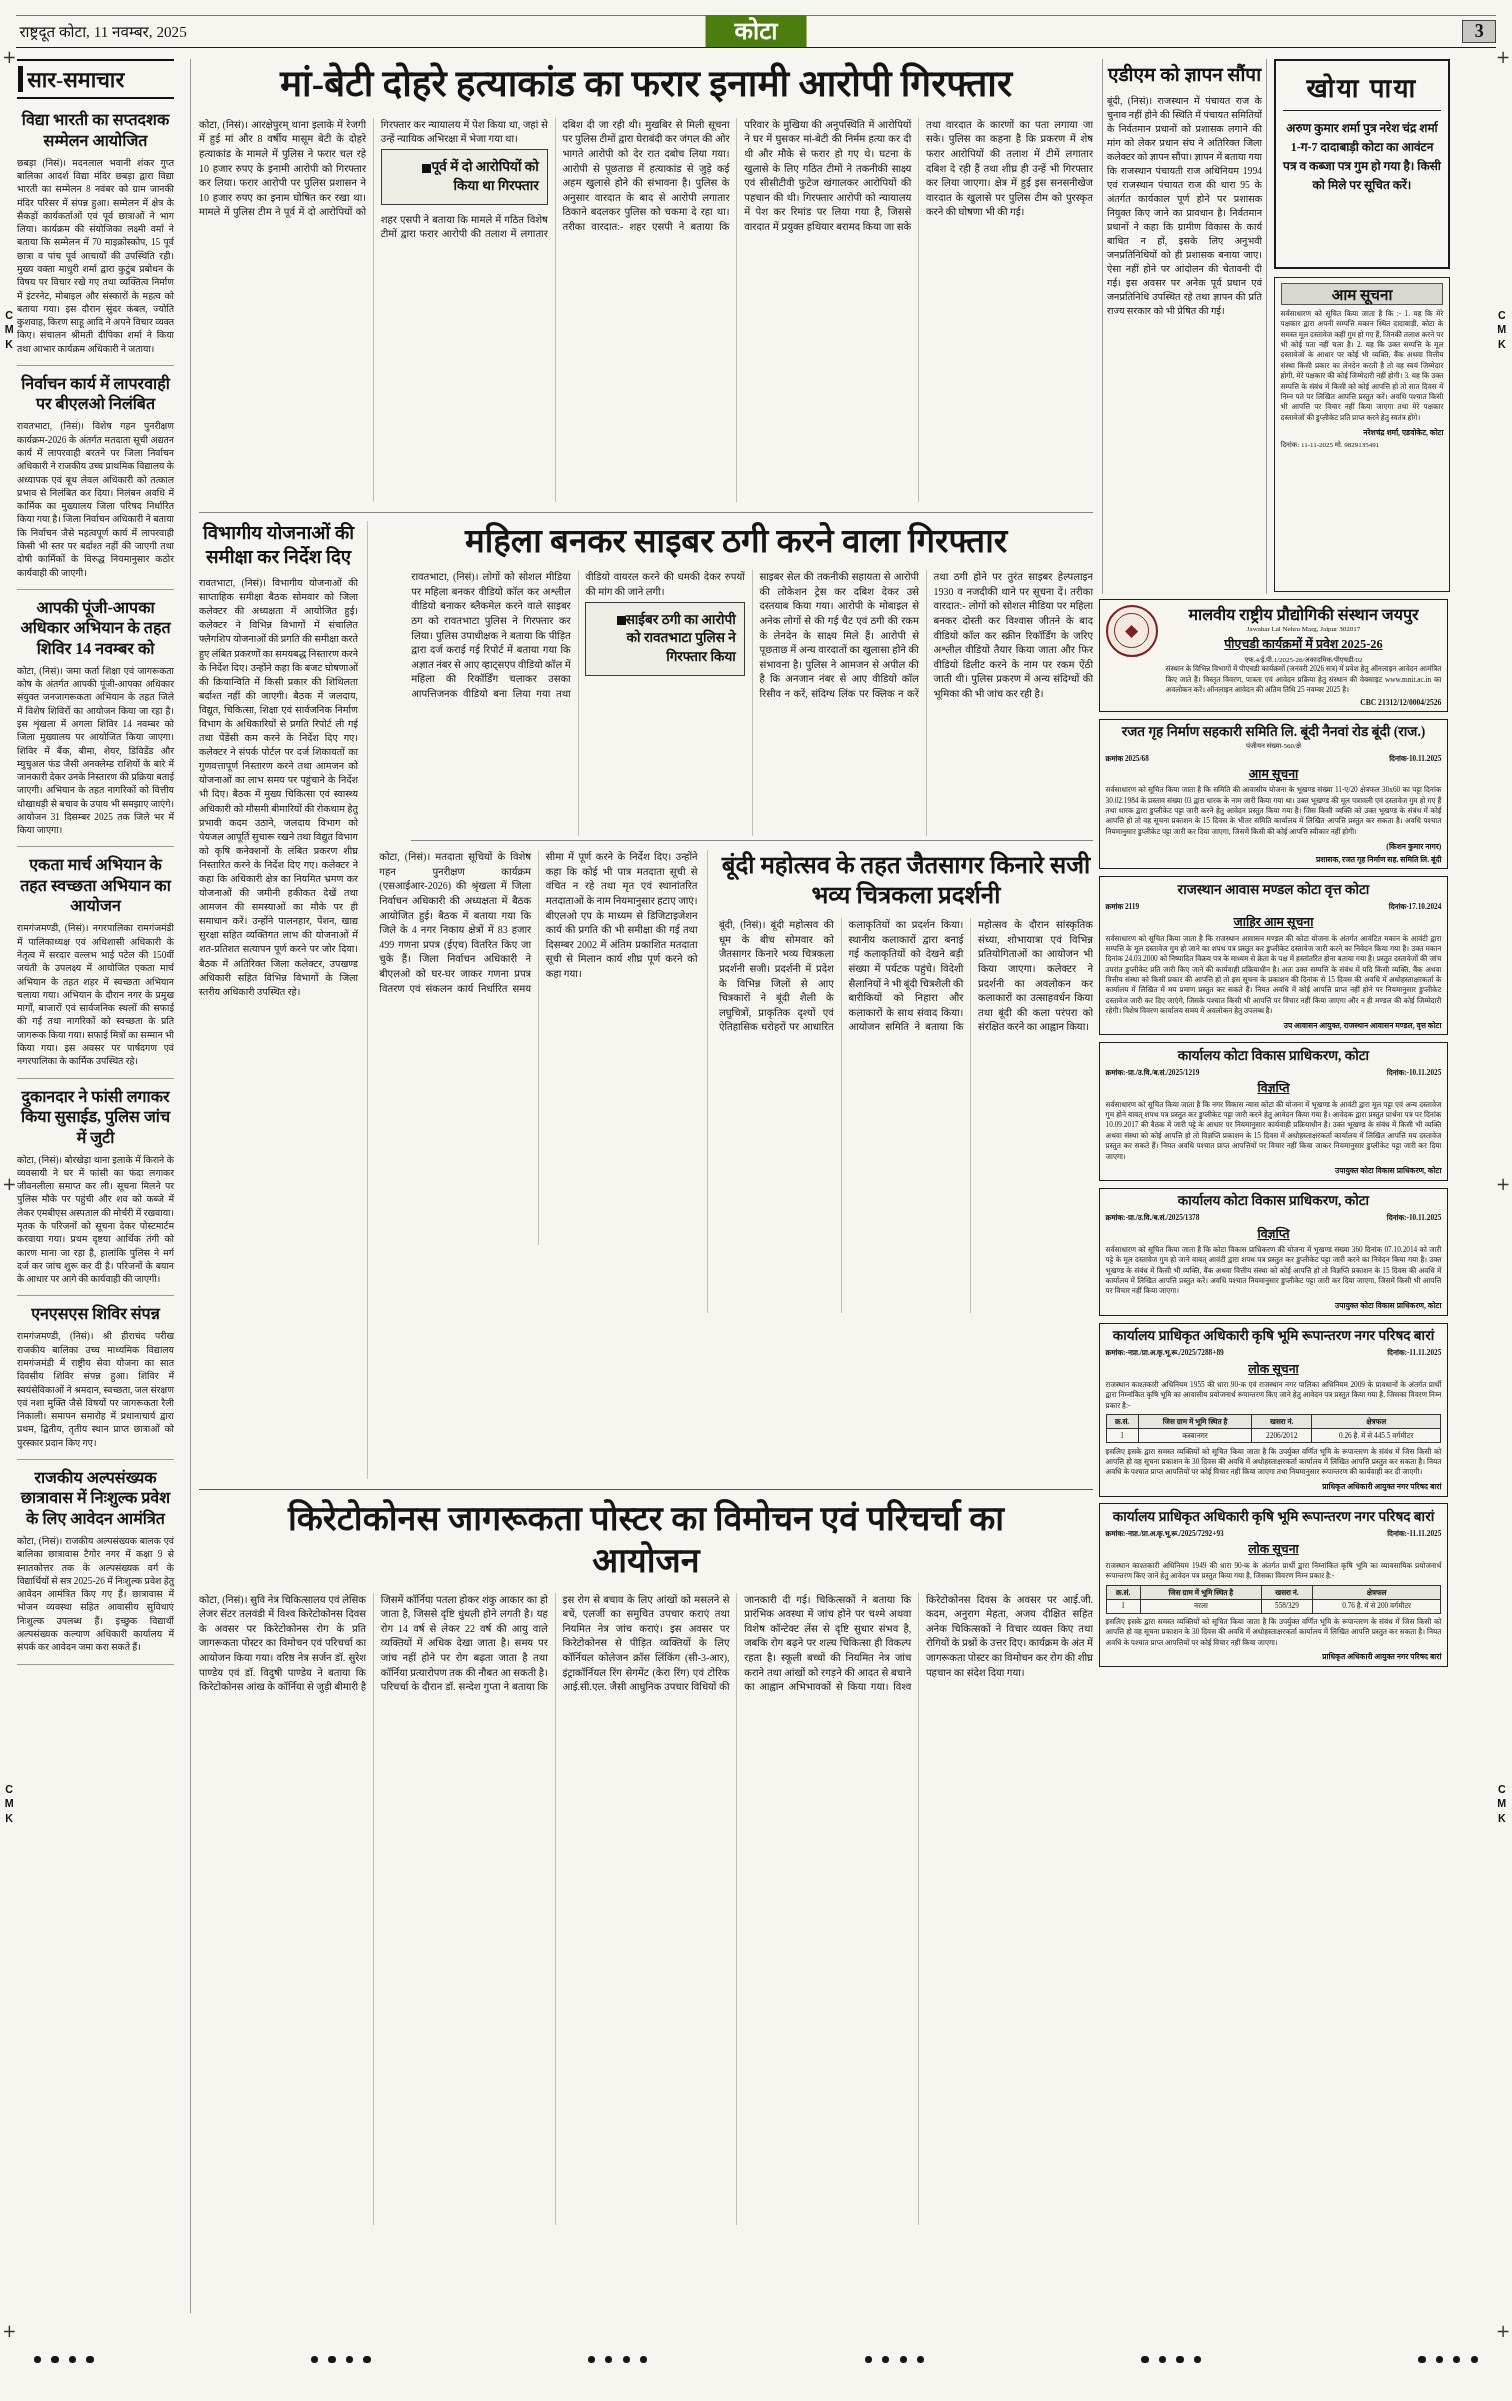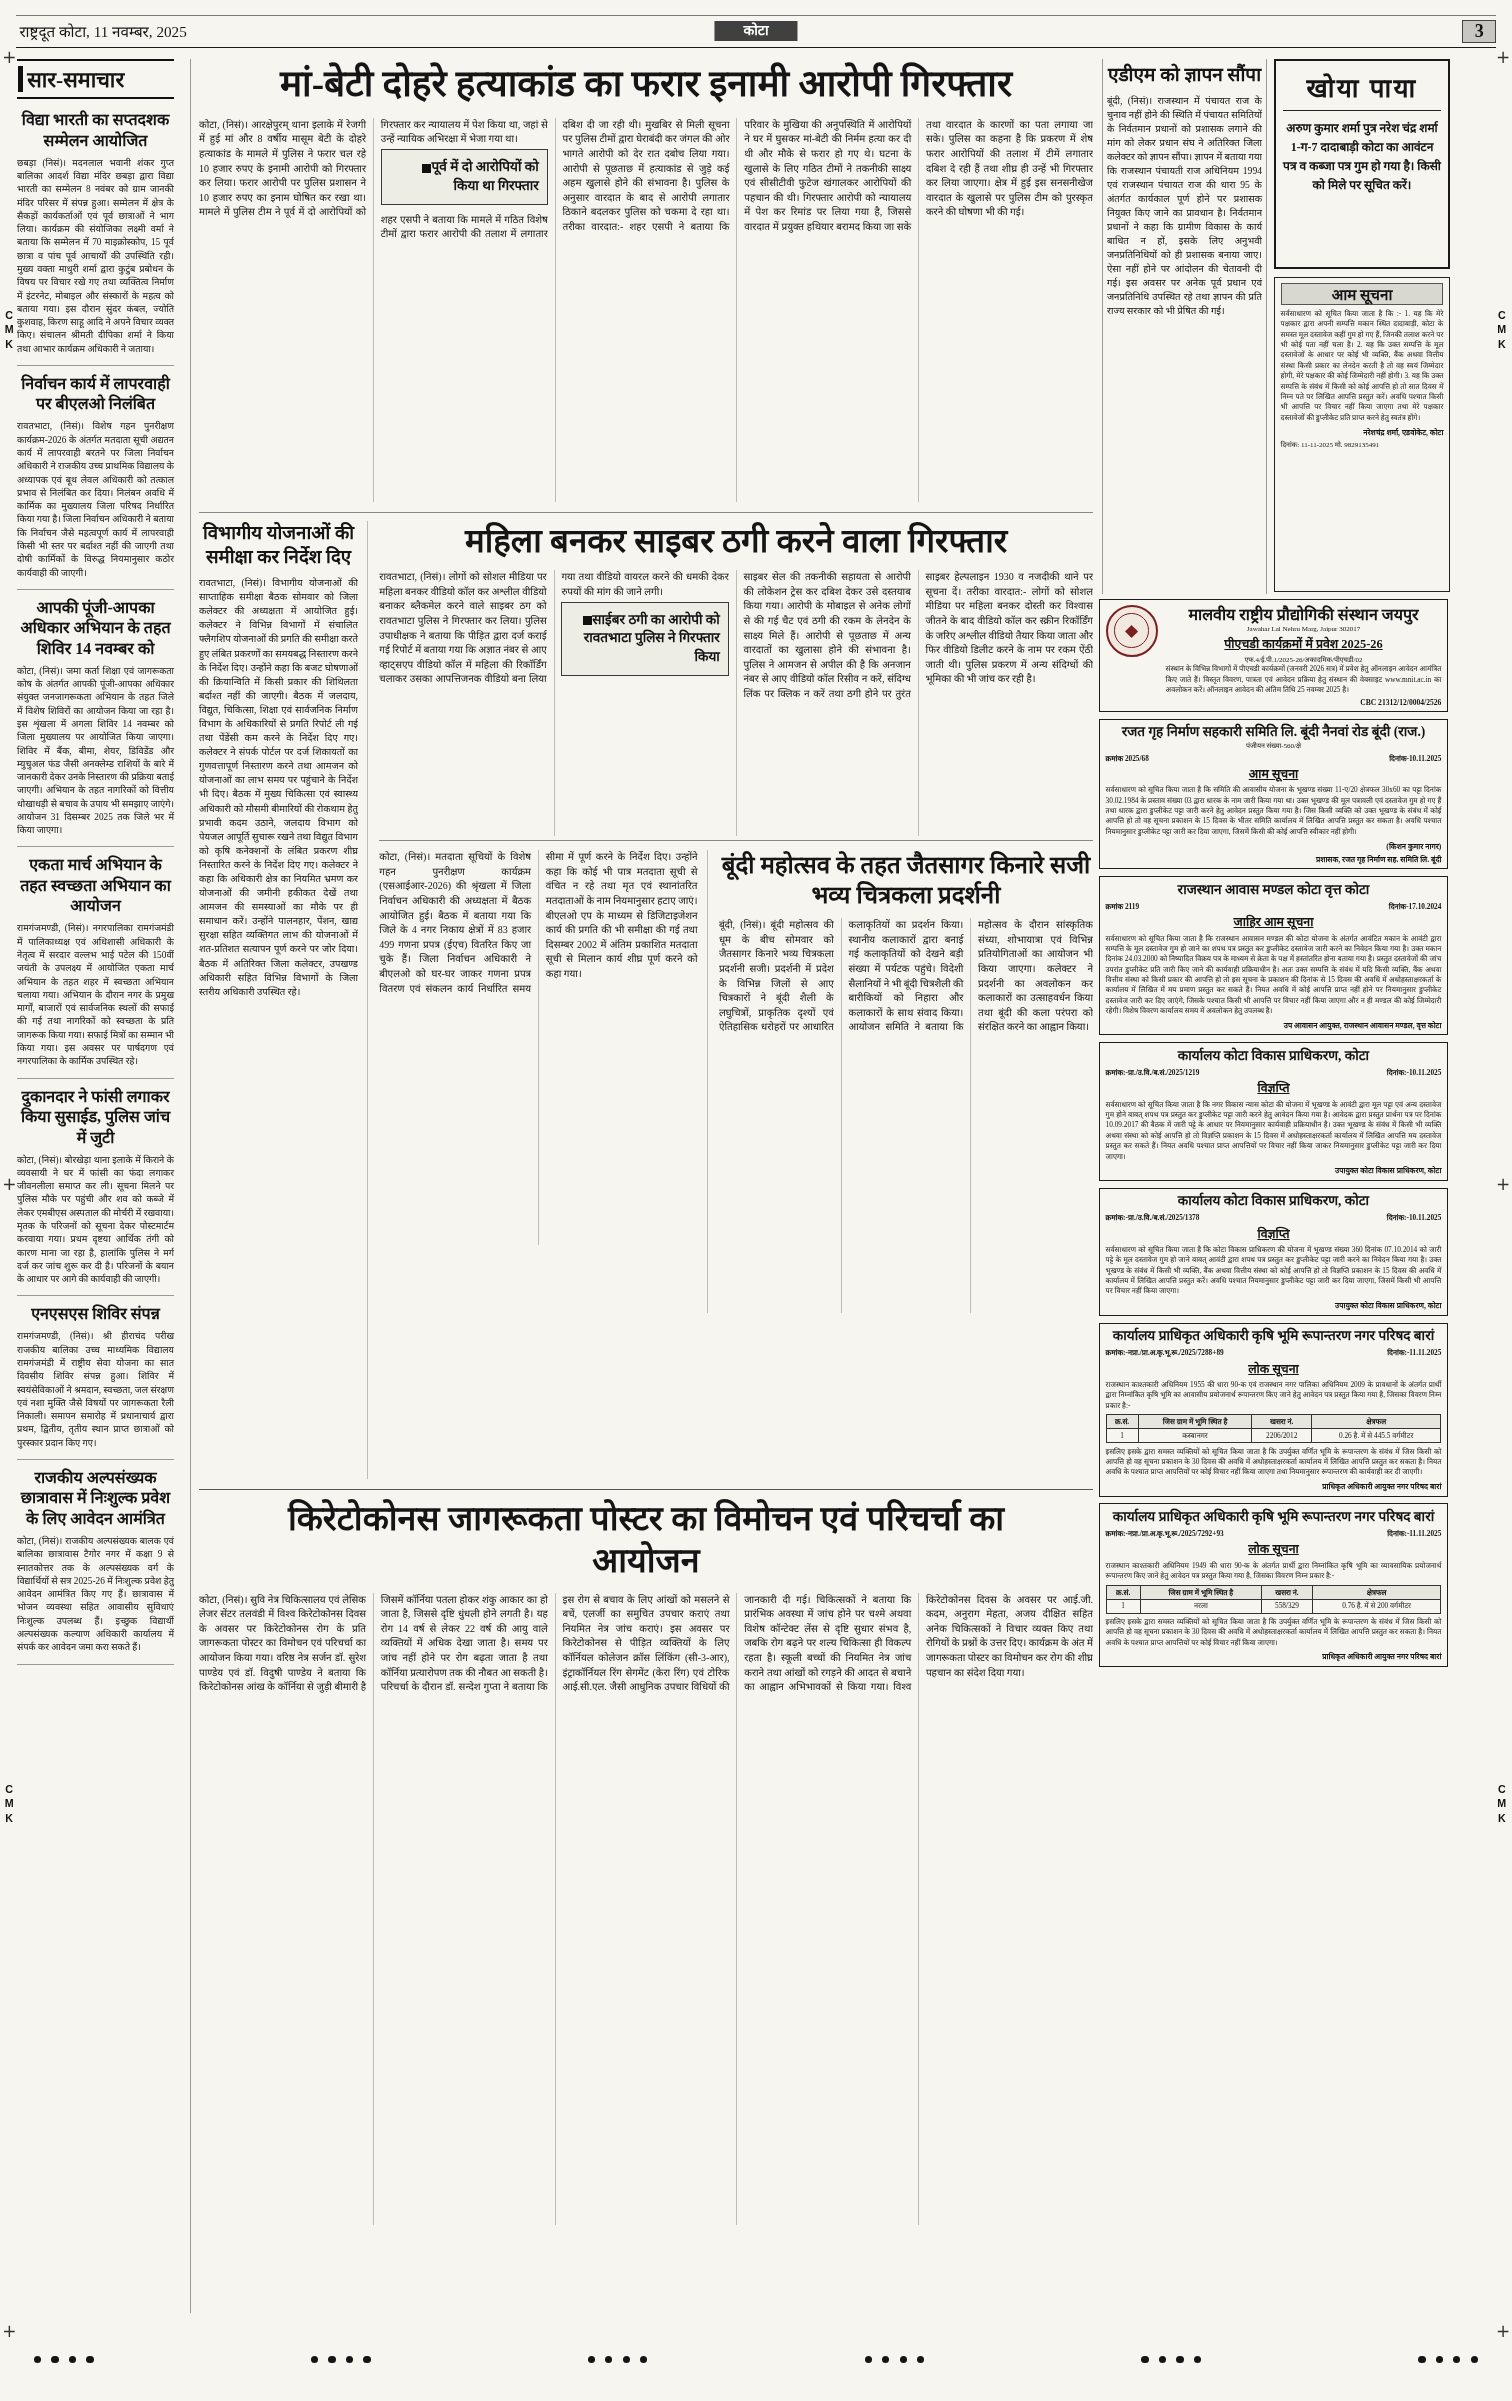--- a/index.html
+++ b/index.html
@@ -3,37 +3,37 @@
 <meta charset="utf-8">
 <style>
   * { box-sizing: border-box; margin: 0; padding: 0; }
   html,body { margin:0; padding:0; }
   body { width:1512px; height:2401px; background:#e9e8e2; font-family:"Liberation Serif","DejaVu Serif",serif; color:#151515; }
   .page { position:relative; width:1512px; height:2401px; background:#f6f5ef; overflow:hidden; }
 
   
   .masthead { position:absolute; left:16px; right:16px; top:14.7px; height:33px; border-top:0.6px solid #777; border-bottom:1.7px double #1a1a1a; display:flex; align-items:center; }
   .mast-left { font-size:15.2px; padding-left:3.4px; }
-  .mast-center { position:absolute; left:50%; transform:translateX(-50%); background:#404040; color:#fff; font-size:14px; font-weight:bold; padding:1.7px 29px; line-height:1.2; }
+  .mast-center { position:absolute; left:50%; transform:translateX(-50%); background:#4d7c0f; color:#fff; font-size:24px; font-weight:bold; padding:1.7px 29px; line-height:1.2; }
   .mast-right { margin-left:auto; background:#c7c6c0; border:0.6px solid #444; font-size:18px; font-weight:bold; padding:0 11.3px; }
 
   
   .sidebar { position:absolute; left:17px; top:59px; width:174px; height:2254px; border-right:0.6px solid #999; padding-right:16px; overflow:hidden; }
   .sec-head { font-size:21.5px; font-weight:bold; border-top:2.3px solid #111; border-bottom:2.3px solid #111; padding:3.4px 2.3px 3.4px 10.2px; position:relative; margin-bottom:3.4px; }
   .sec-head::before { content:""; position:absolute; left:1.1px; top:4.5px; bottom:4.5px; width:5.1px; background:#111; }
   .s-art { border-bottom:0.6px solid #9a9a94; padding:8px 0 9px; }
   .s-art h3 { font-size:16px; line-height:1.28; font-weight:bold; text-align:center; margin-bottom:5.6px; }
   .s-art p { font-size:9.3px; line-height:1.43; text-align:justify; }
 
   
   .center { position:absolute; left:199px; top:59px; width:894px; height:2254px; overflow:hidden; }
   .lead h1 { font-size:37px; line-height:1.22; text-align:center; font-weight:bold; margin:2.3px 22.6px 11.3px; }
   .colwrap { column-gap:14.7px; column-rule:0.6px solid #bdbdb6; font-size:10px; line-height:1.46; text-align:justify; overflow:hidden; }
   .c5 { column-count:5; }
-  .c4 { column-count:4; }
+  .c4 { column-count:4;margin-left:32px; }
   .c3 { column-count:3; }
   .c2 { column-count:2; }
   .lead .colwrap { height:384px; }
   .hl-box { border:1.1px solid #3a3a3a; background:#eeede5; padding:8px 8px; margin:2.3px 0 8px; font-size:13.6px; font-weight:bold; line-height:1.38; break-inside:avoid; text-align:right; }
   .hl-box .sq { display:inline-block; width:9px; height:9px; background:#111; margin-left:5.6px; vertical-align:middle; }
   .middle { display:flex; gap:11.3px; margin-top:10.2px; border-top:0.6px solid #888; padding-top:8px; }
   .dept { width:169px; flex:0 0 169px; border-right:0.6px solid #bdbdb6; padding-right:9px; }
   .dept h2 { font-size:18.6px; line-height:1.3; font-weight:bold; text-align:center; margin-bottom:6.8px; }
   .dept .body1 { font-size:9.6px; line-height:1.47; text-align:justify; height:903px; overflow:hidden; }
   .mid-right { flex:1; min-width:0; }

